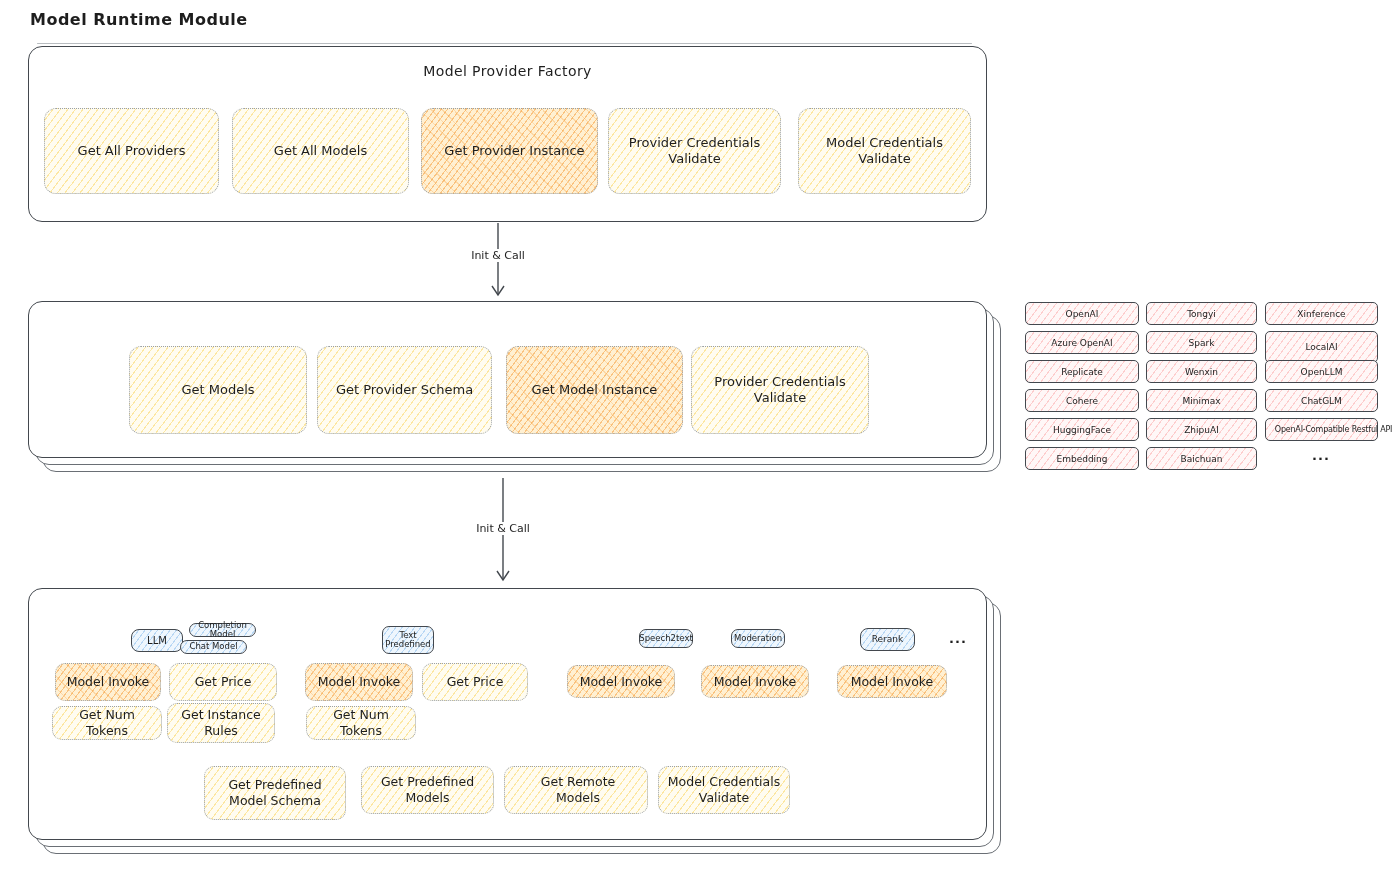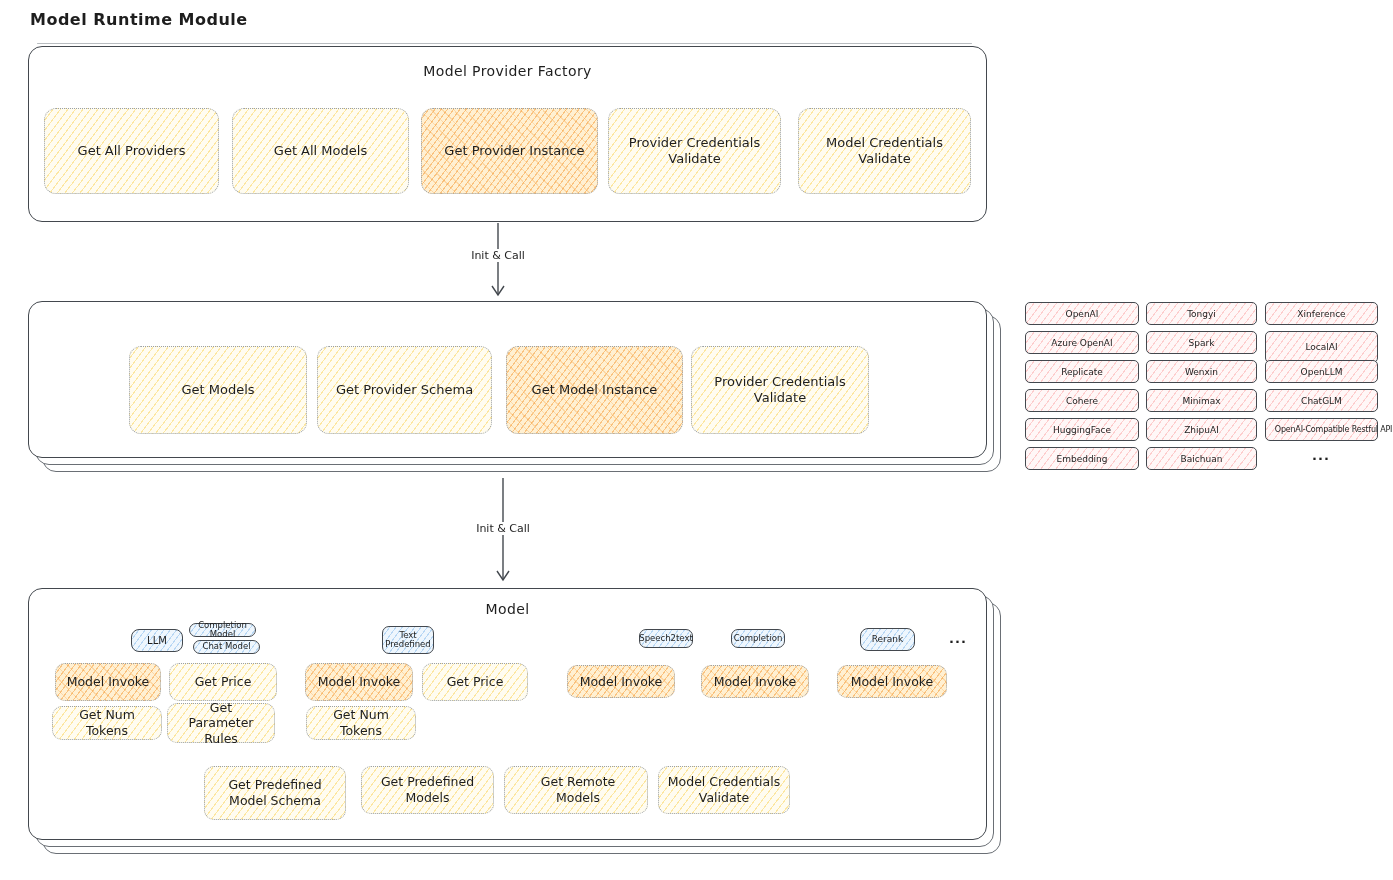--- a/index.html
+++ b/index.html
@@ -106,41 +106,40 @@
     <svg width="18" height="104" viewBox="0 0 18 104">
       <line x1="9" y1="0" x2="9" y2="101" stroke="#43484e" stroke-width="1.4"></line>
       <polyline points="3,93 9,102 15,93" fill="none" stroke="#43484e" stroke-width="1.4"></polyline>
     </svg>
     <span class="arrow-label" style="top:44px;">Init &amp; Call</span>
   </div>
 
   <div class="stack" style="left:42px;top:602px;width:957px;height:250px;"></div>
   <div class="stack" style="left:35px;top:595px;width:957px;height:250px;"></div>
   <div class="frame" style="left:28px;top:588px;width:957px;height:250px;">
-    <div class="frame-title" style="top:12px;">Model</div>
 
     <div class="tab" style="left:102px;top:40px;width:52px;height:23px;">LLM</div>
     <div class="tab tiny" style="left:160px;top:34px;width:67px;height:14px;">Completion Model</div>
-    <div class="tab tiny" style="left:164px;top:51px;width:67px;height:14px;">Chat Model</div>
+    <div class="tab tiny" style="left:151px;top:51px;width:67px;height:14px;">Chat Model</div>
     <div class="tab tiny" style="left:353px;top:37px;width:52px;height:28px;">Text Predefined</div>
     <div class="tab tiny" style="left:567px;top:40px;width:54px;height:19px;margin-left:43px;">Speech2text</div>
-    <div class="tab tiny" style="left:702px;top:40px;width:54px;height:19px;">Completion</div>
+    <div class="tab tiny" style="left:702px;top:40px;width:54px;height:19px;">Moderation</div>
     <div class="tab" style="left:831px;top:39px;width:55px;height:23px;font-size:9px;">Rerank</div>
     <div class="ellipsis" style="left:920px;top:42px;">...</div>
 
     <div class="btn orange small" style="left:26px;top:74px;width:106px;height:38px;">Model Invoke</div>
     <div class="btn yellow small" style="left:140px;top:74px;width:108px;height:38px;">Get Price</div>
     <div class="btn orange small" style="left:276px;top:74px;width:108px;height:38px;">Model Invoke</div>
     <div class="btn yellow small" style="left:393px;top:74px;width:106px;height:38px;">Get Price</div>
     <div class="btn orange small" style="left:538px;top:76px;width:108px;height:33px;">Model Invoke</div>
     <div class="btn orange small" style="left:672px;top:76px;width:108px;height:33px;">Model Invoke</div>
     <div class="btn orange small" style="left:808px;top:76px;width:110px;height:33px;">Model Invoke</div>
 
     <div class="btn yellow small" style="left:23px;top:117px;width:110px;height:34px;">Get Num Tokens</div>
-    <div class="btn yellow small" style="left:138px;top:114px;width:108px;height:40px;">Get Parameter Rules</div>
+    <div class="btn yellow small" style="left:138px;top:114px;width:108px;height:40px;">Get Instance Rules</div>
     <div class="btn yellow small" style="left:277px;top:117px;width:110px;height:34px;">Get Num Tokens</div>
 
     <div class="btn yellow small" style="left:175px;top:177px;width:142px;height:54px;">Get Predefined Model Schema</div>
     <div class="btn yellow small" style="left:332px;top:177px;width:133px;height:48px;">Get Predefined Models</div>
     <div class="btn yellow small" style="left:475px;top:177px;width:144px;height:48px;padding-left:12px;">Get Remote Models</div>
     <div class="btn yellow small" style="left:629px;top:177px;width:132px;height:48px;">Model Credentials Validate</div>
   </div>
 
 </div>
 

